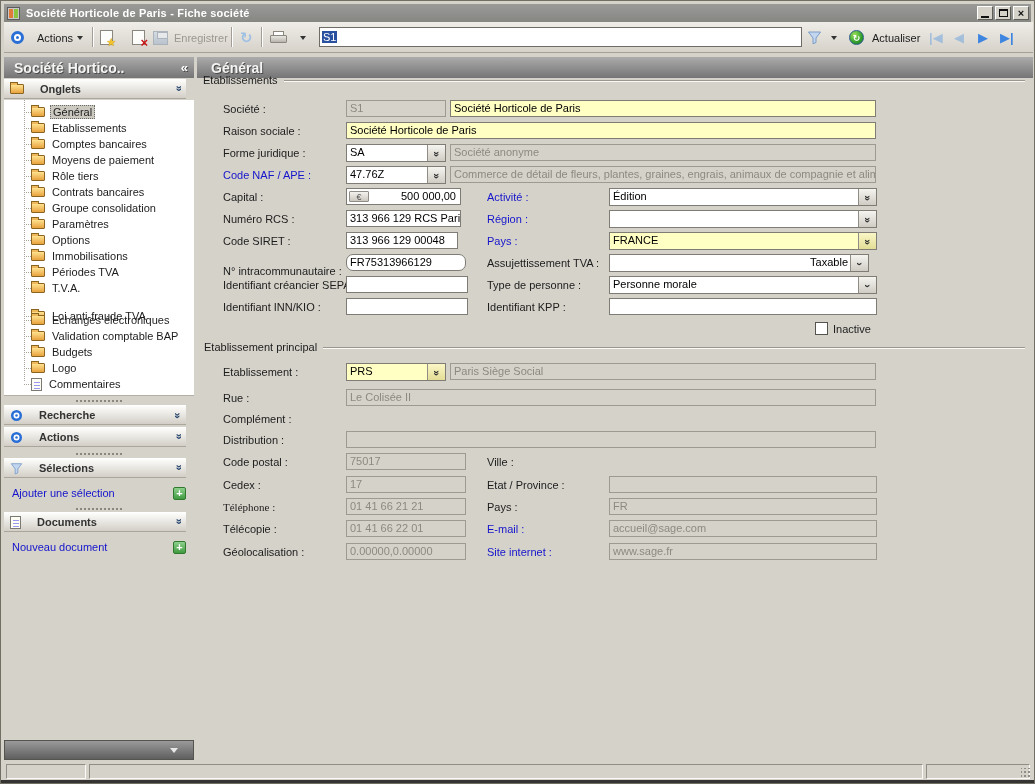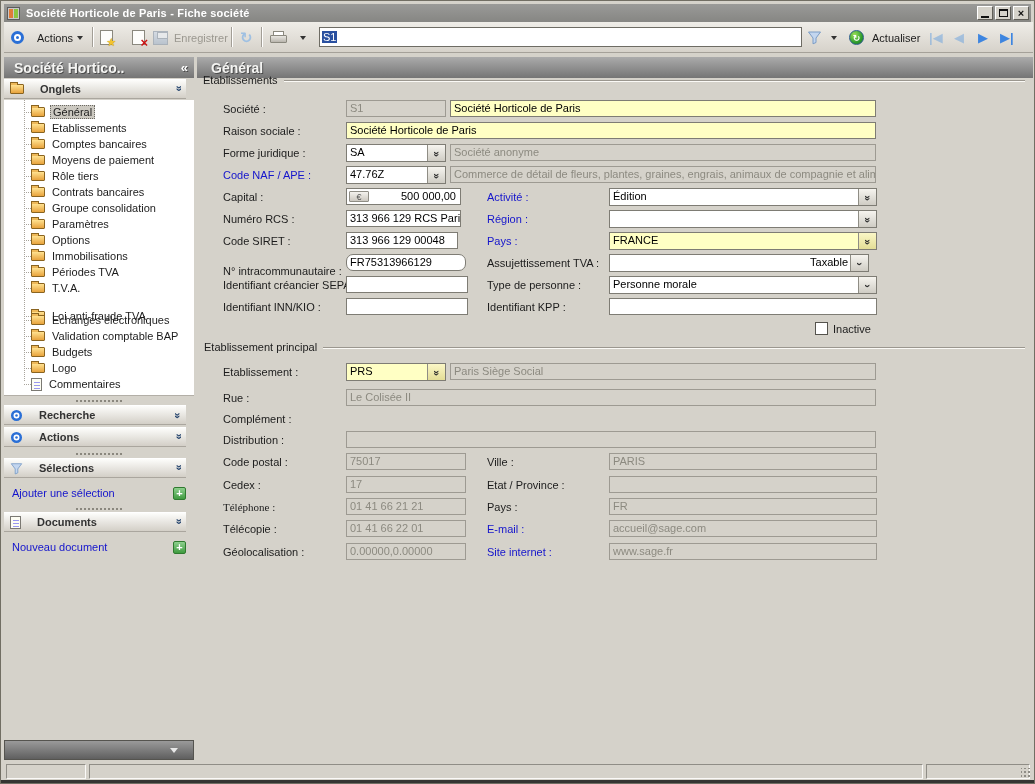--- a/index.html
+++ b/index.html
@@ -437,21 +437,20 @@
     <div class="fld disabled" style="left:149px; top:332px; width:530px;">Le Colisée II</div>
 
     <div class="lbl" style="left:26px; top:356px;">Complément :</div>
 
     <div class="lbl" style="left:26px; top:377px;">Distribution :</div>
     <div class="fld disabled" style="left:149px; top:374px; width:530px;"></div>
 
     <div class="lbl" style="left:26px; top:399px;">Code postal  :</div>
     <div class="fld disabled" style="left:149px; top:396px; width:120px;">75017</div>
     <div class="lbl" style="left:290px; top:399px;">Ville :</div>
-    <div class="fld disabled" style="left:412px; top:396px; width:268px;">PARIS</div>
 
     <div class="lbl" style="left:26px; top:422px;">Cedex :</div>
     <div class="fld disabled" style="left:149px; top:419px; width:120px;">17</div>
     <div class="lbl" style="left:290px; top:422px;">Etat / Province :</div>
     <div class="fld disabled" style="left:412px; top:419px; width:268px;"></div>
 
     <div class="lbl" style="left:26px; top:444px;font-family:Liberation Serif, serif;">Téléphone :</div>
     <div class="fld disabled" style="left:149px; top:441px; width:120px;">01 41 66 21 21</div>
     <div class="lbl" style="left:290px; top:444px;">Pays :</div>
     <div class="fld disabled" style="left:412px; top:441px; width:268px;">FR</div>

